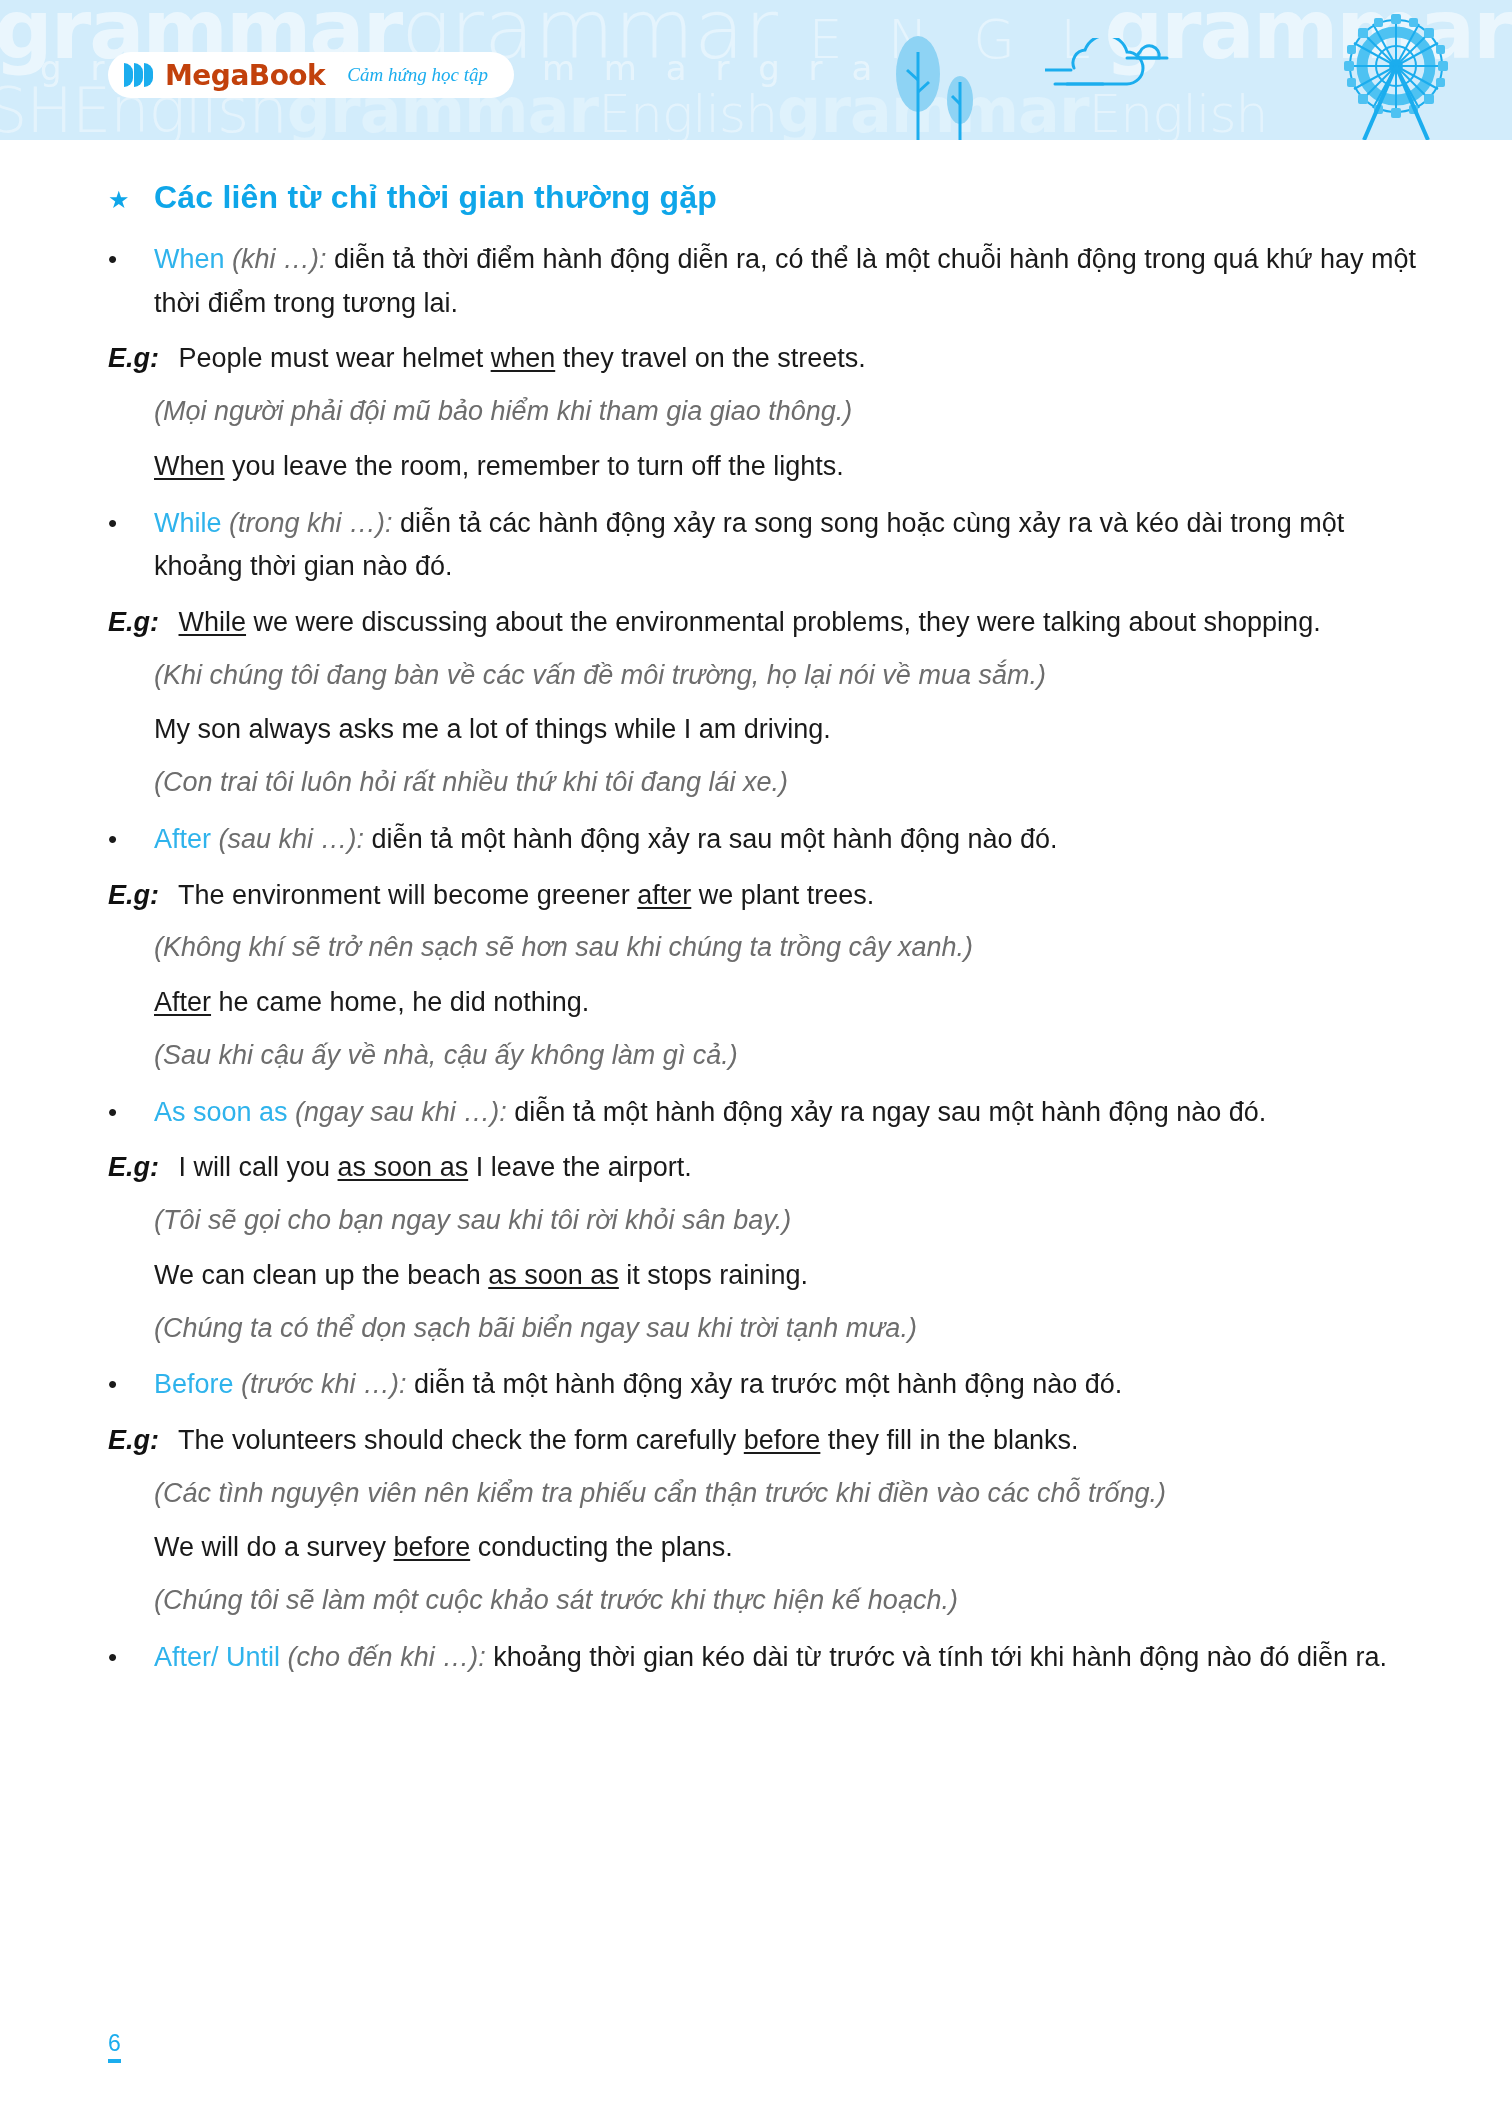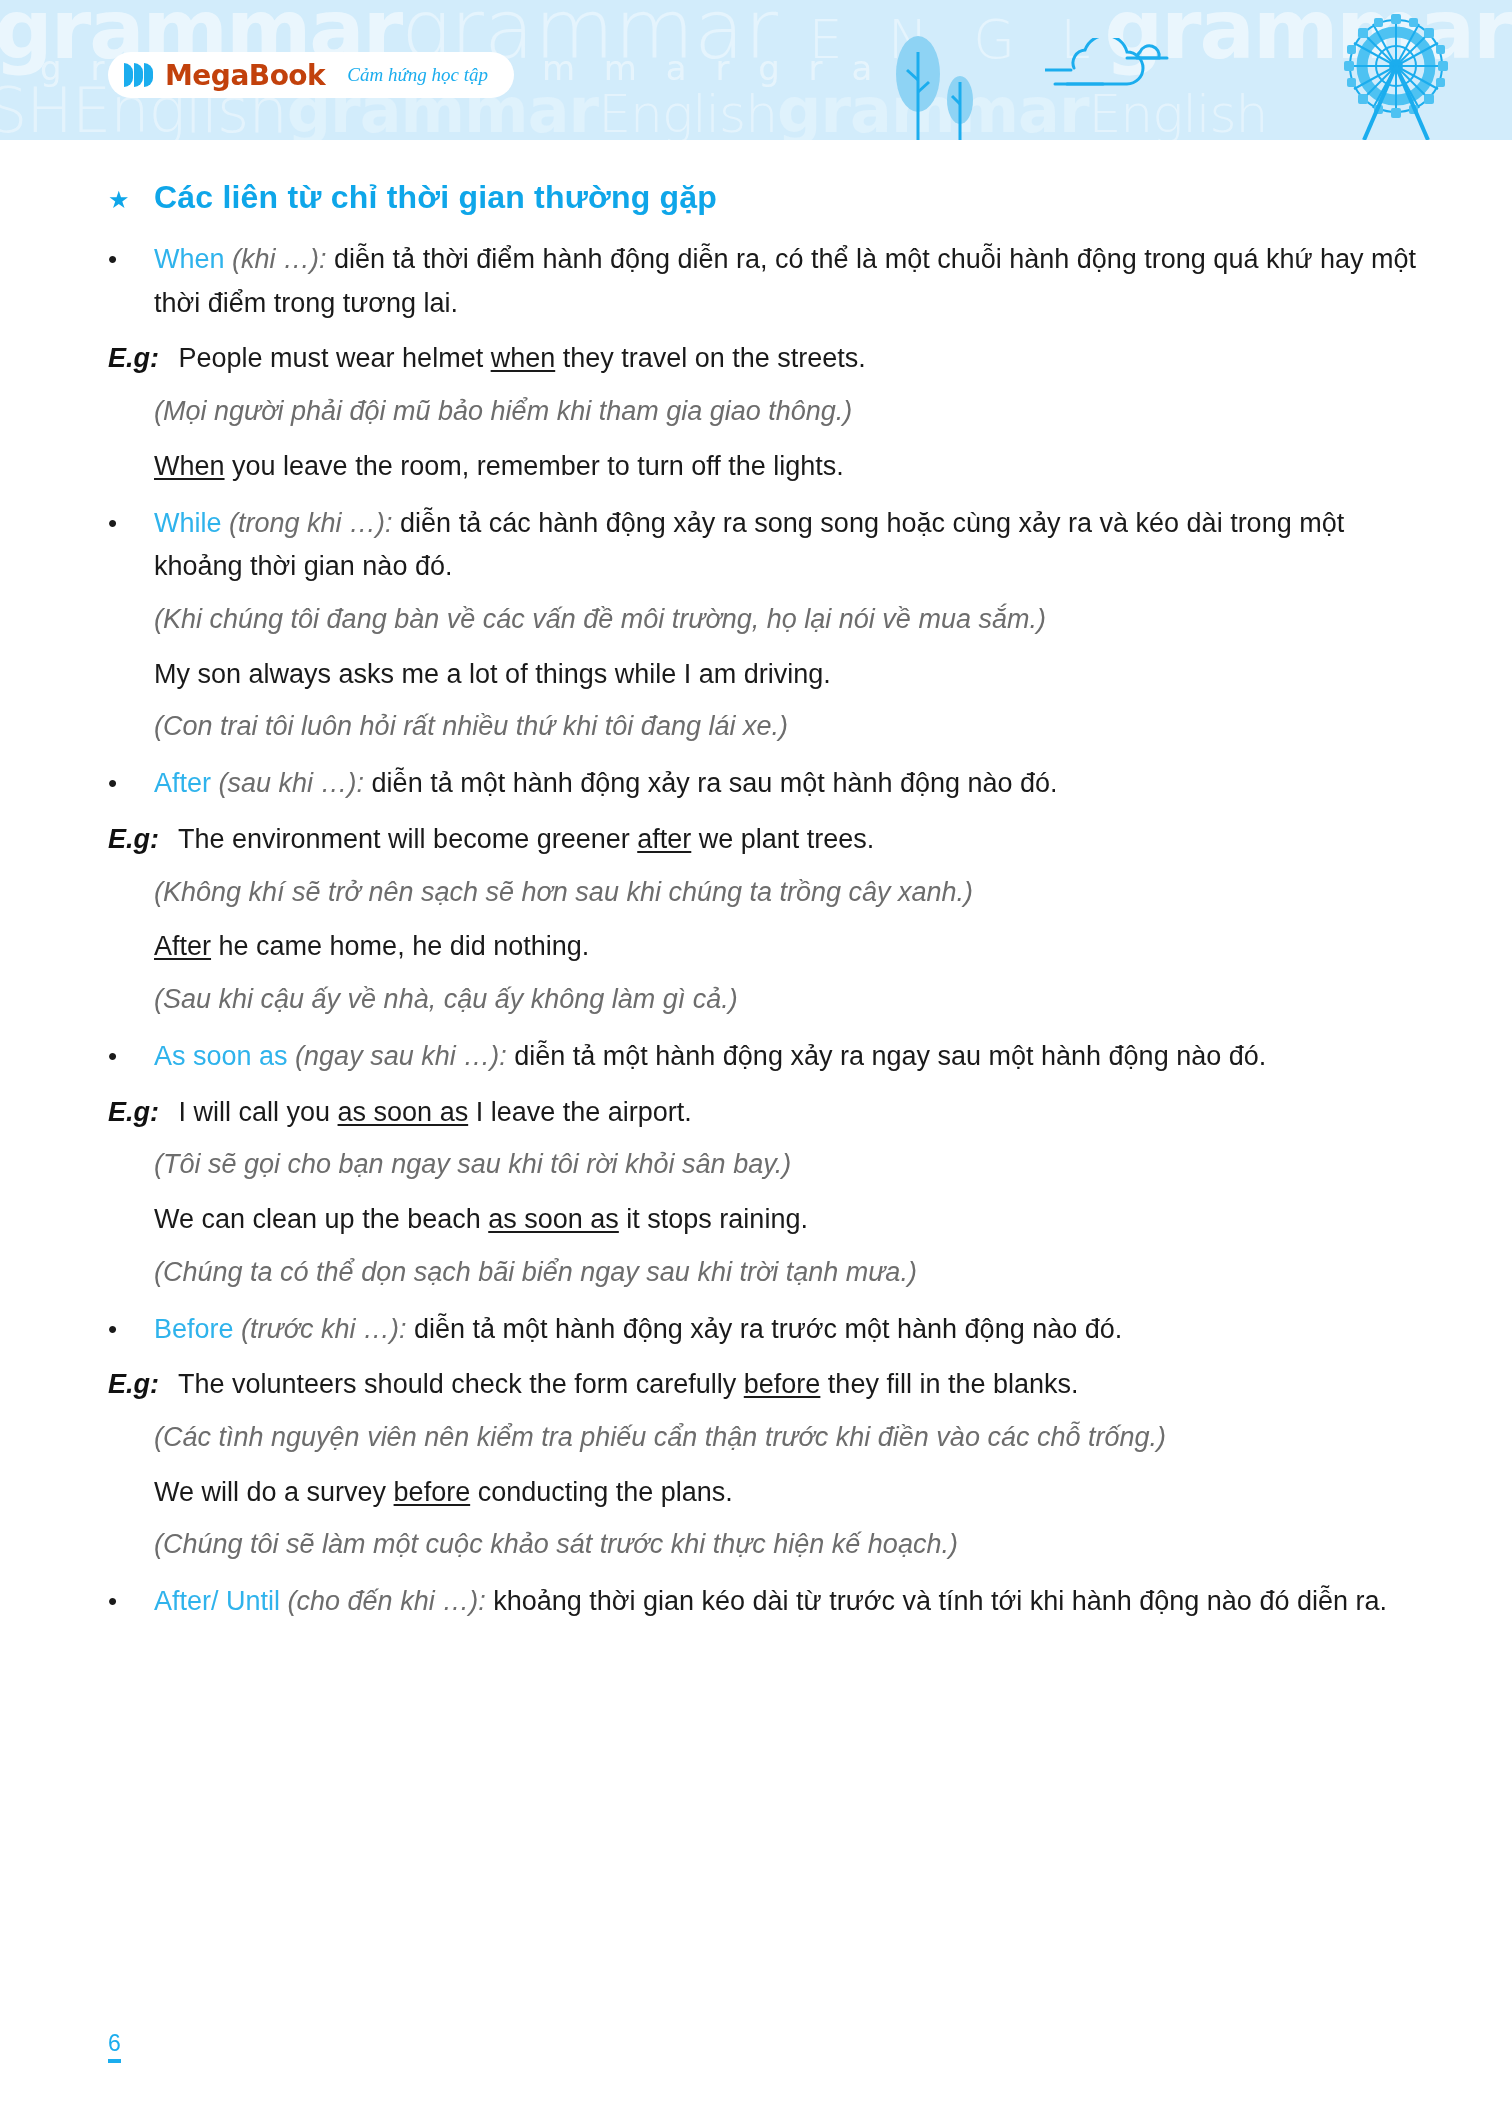--- a/index.html
+++ b/index.html
@@ -313,20 +313,23 @@
     </div>
     <div class="trans-line">(Mọi người phải đội mũ bảo hiểm khi tham gia giao thông.)</div>
     <div class="example-line">
       <span class="u">When</span><span> you leave the room, remember to turn off the lights.</span>
     </div>
 
     <div class="bullet-item">
       <span class="bullet-dot">•</span><span class="kw">While</span>
       <span class="gloss">(trong khi …):</span><span> diễn tả các hành động xảy ra song song hoặc cùng xảy ra và kéo dài trong một khoảng thời gian nào đó.</span>
     </div>
+    <div class="eg-line">
+      <span class="eg-label">E.g:</span><span> </span><span class="u">While</span><span> we were discussing about the environmental problems, they were talking about shopping.</span>
+    </div>
     <div class="trans-line">(Khi chúng tôi đang bàn về các vấn đề môi trường, họ lại nói về mua sắm.)</div>
     <div class="example-line">
       <span>My son always asks me a lot of things while I am driving.</span>
     </div>
     <div class="trans-line">(Con trai tôi luôn hỏi rất nhiều thứ khi tôi đang lái xe.)</div>
 
     <div class="bullet-item">
       <span class="bullet-dot">•</span><span class="kw">After</span>
       <span class="gloss">(sau khi …):</span><span> diễn tả một hành động xảy ra sau một hành động nào đó.</span>
     </div>

